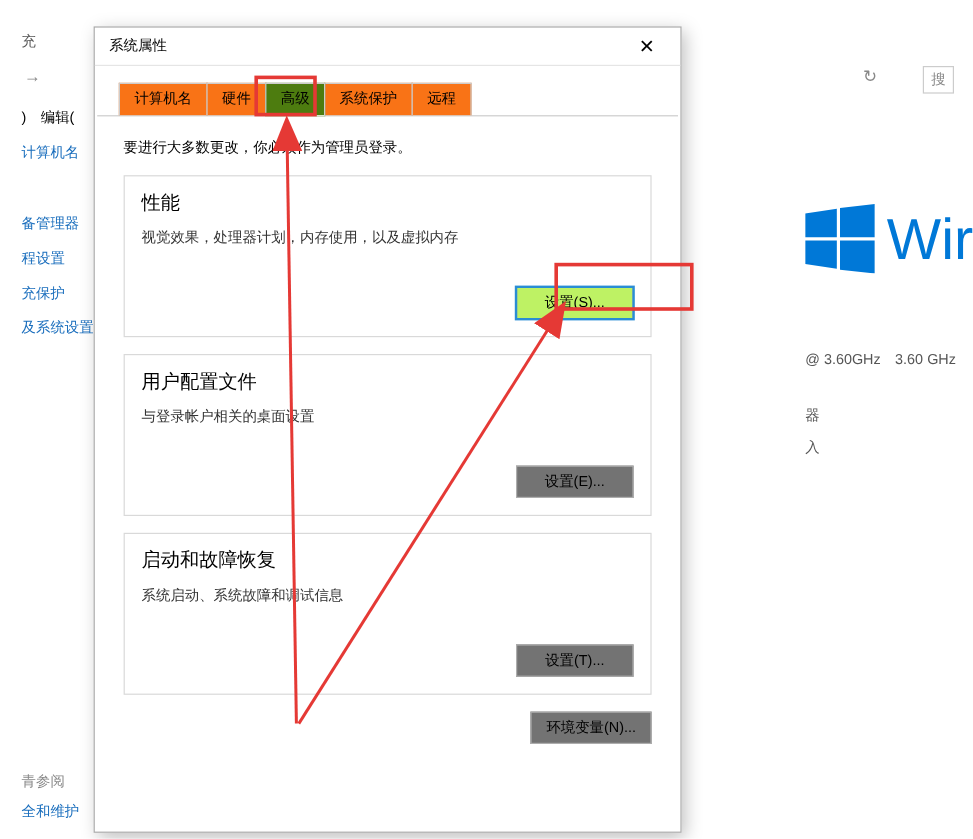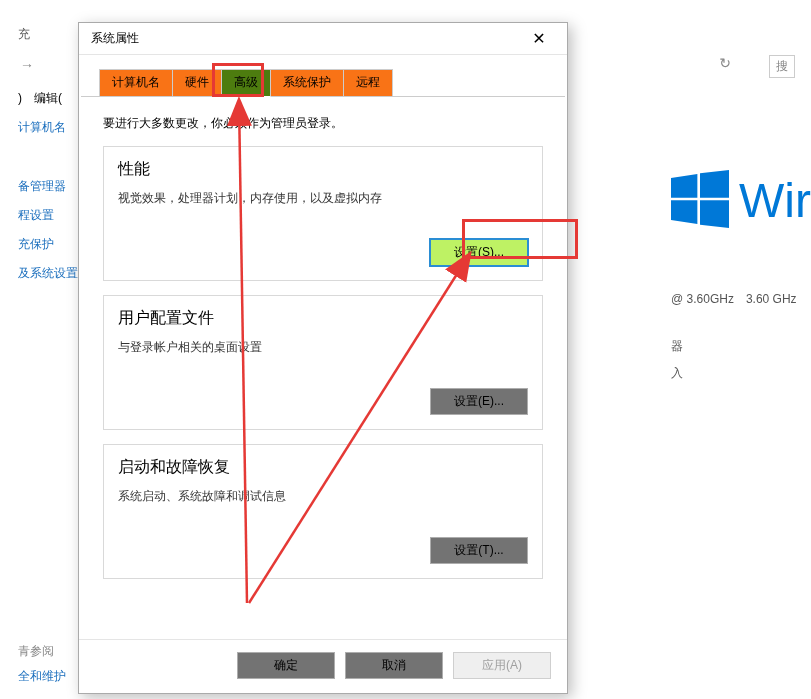--- a/index.html
+++ b/index.html
@@ -262,27 +262,25 @@
     </div>
 
     <div class="group">
       <div class="glabel">启动和故障恢复</div>
       <div class="gdesc">系统启动、系统故障和调试信息</div>
       <div class="gbtn-row">
         <button class="winbtn">设置(T)...</button>
       </div>
     </div>
 
-  </div>
-
-  <div class="footer">
-    <button class="winbtn">确定</button>
-    <button class="winbtn">取消</button>
-    <button class="winbtn disabled">应用(A)</button>
-  </div>
+    <div class="envrow">
+      <button class="winbtn">环境变量(N)...</button>
+    </div>
+  </div>
+
 
   <div class="tab-highlight" style="left:133px; top:40px; width:52px; height:34px;"></div>
   <div class="btn-highlight" style="left:383px; top:196px; width:116px; height:40px;"></div>
 
   <svg class="anno-svg">
     <defs>
       <marker id="ahead" markerWidth="12" markerHeight="12" refX="10" refY="5" orient="auto">
         <polygon points="0,0 12,5 0,10" fill="#e53935"></polygon>
       </marker>
     </defs>

